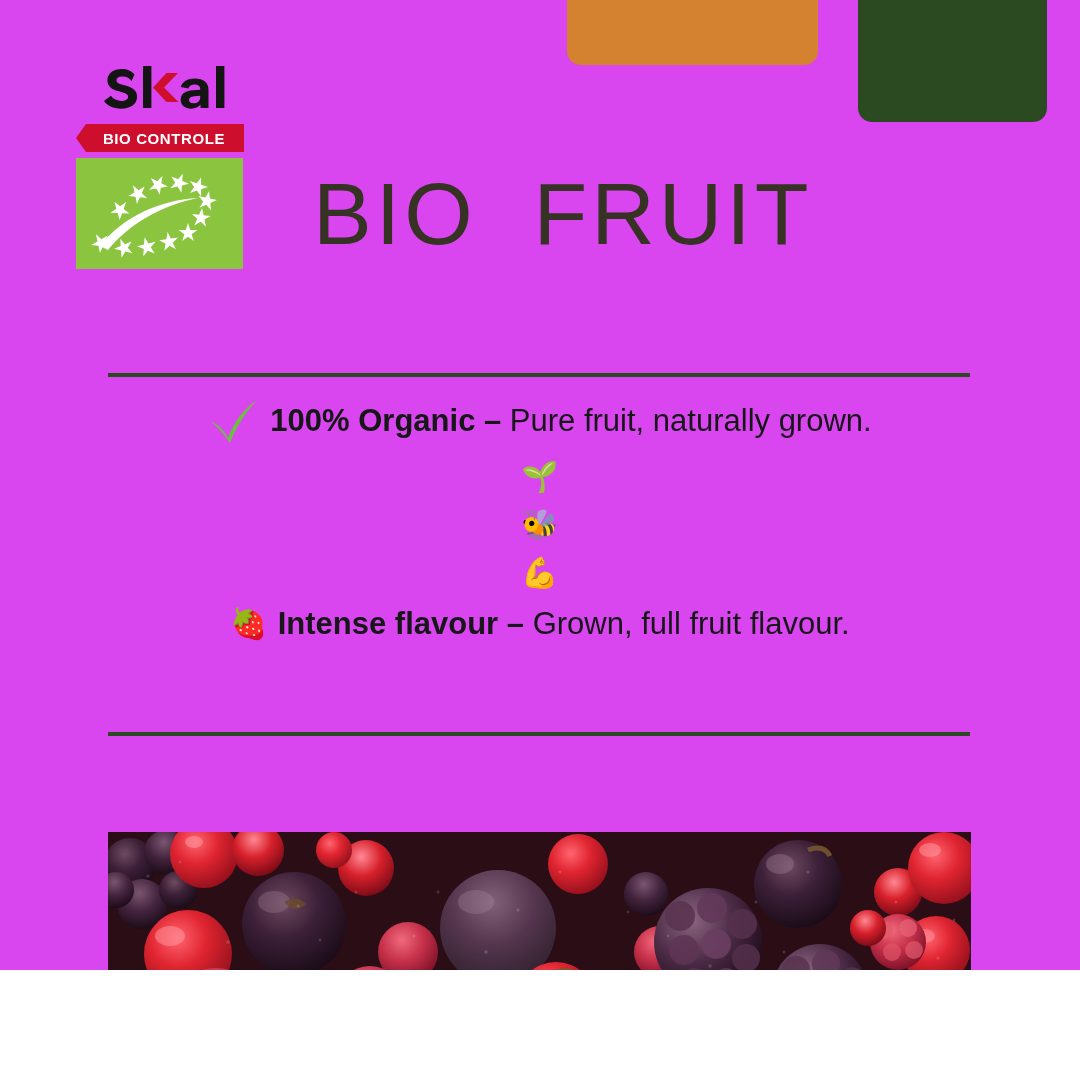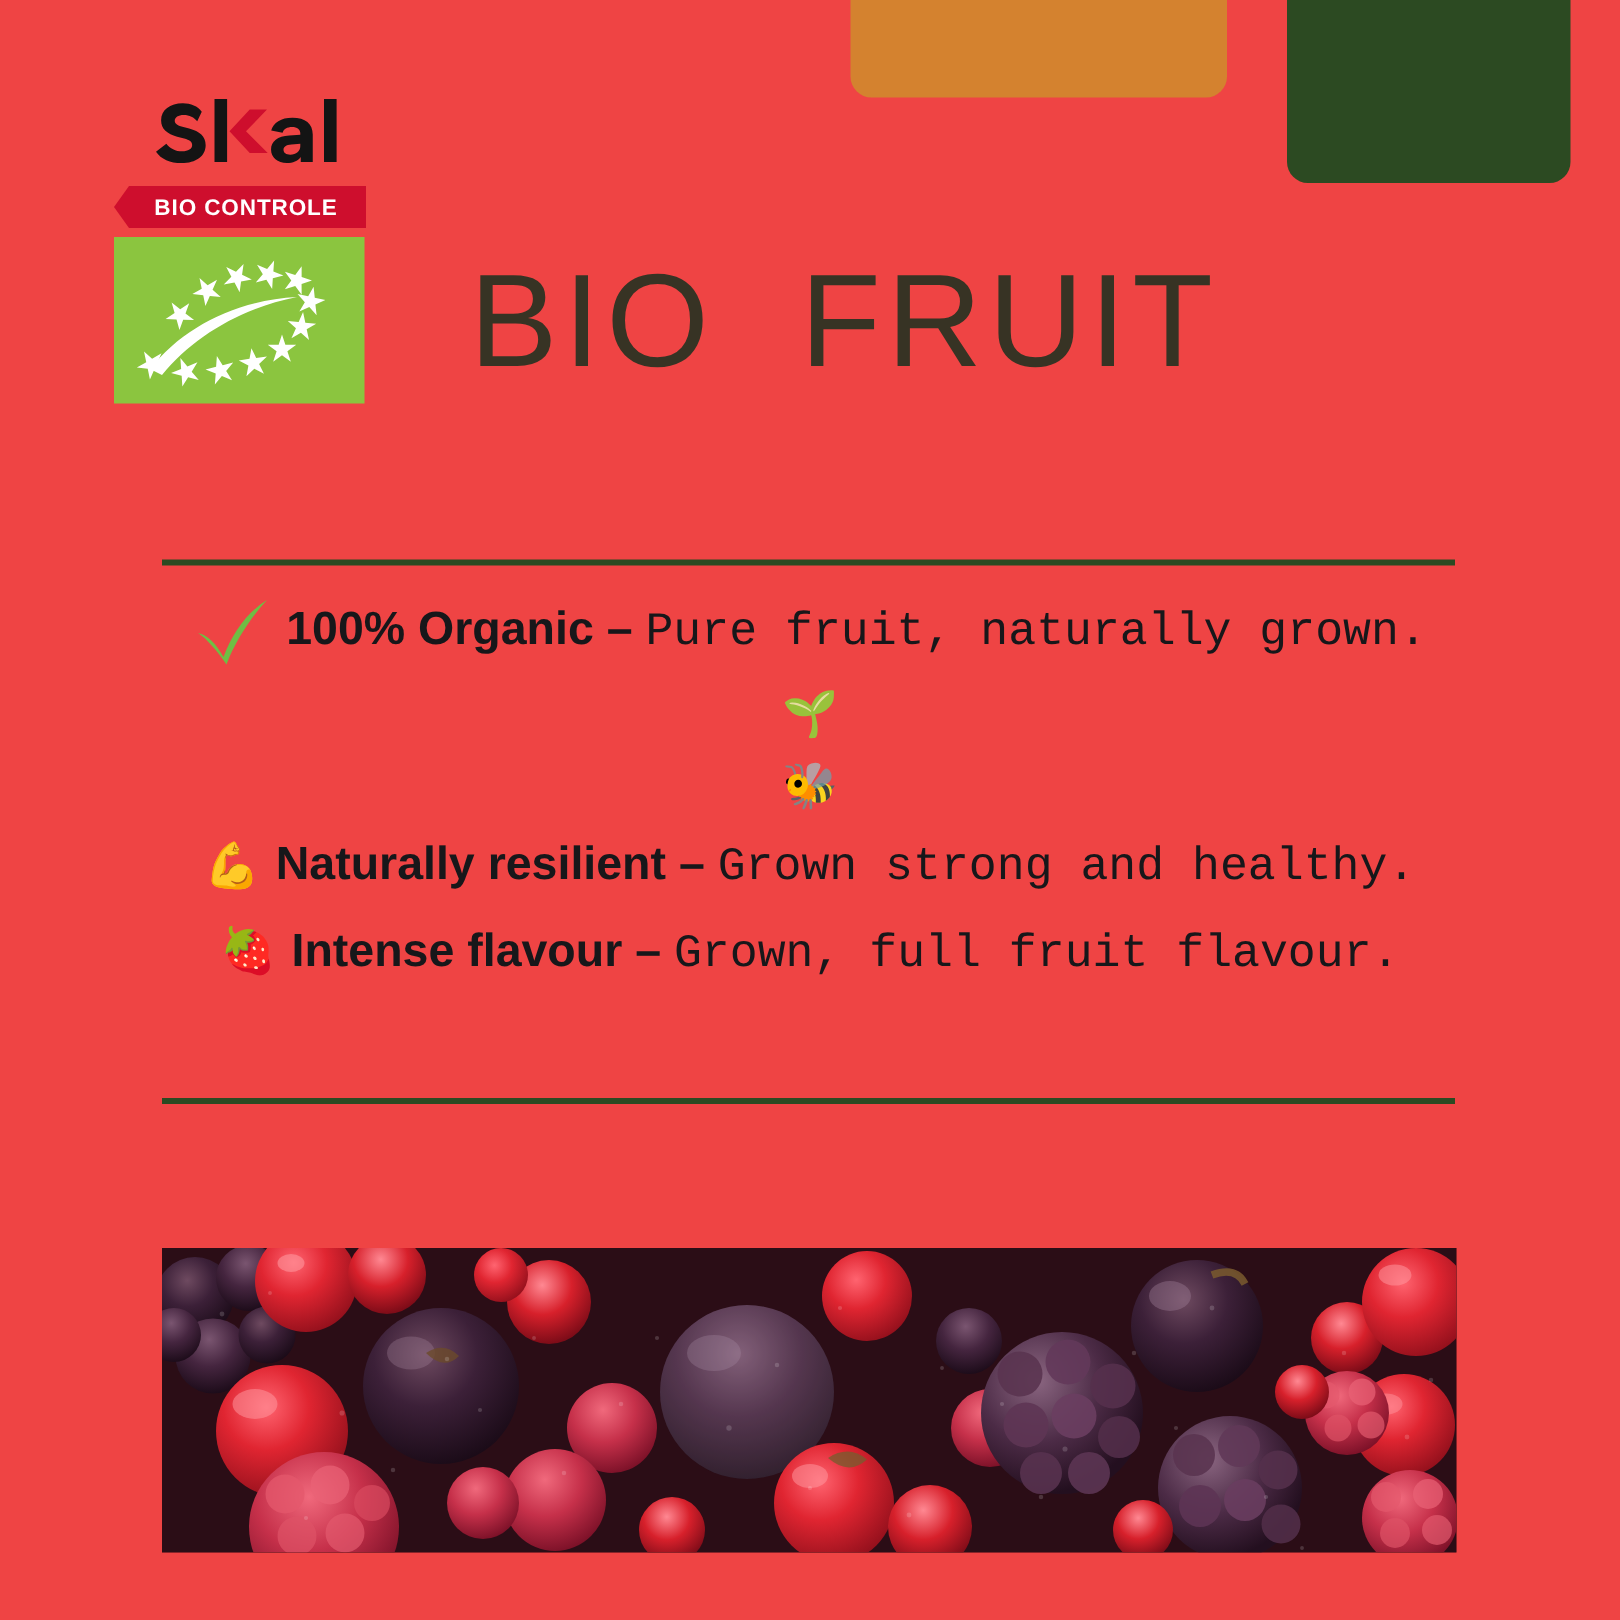--- a/index.html
+++ b/index.html
@@ -6,22 +6,22 @@
     margin: 0;
     padding: 0;
     background: #ffffff;
   }
   body {
     font-family: "Liberation Sans", sans-serif;
   }
   #poster {
     position: relative;
     width: 1080px;
-    height: 1080px;
-    background: #ef4444;
+    height: 970px;
+    background: #d946ef;
     overflow: hidden;
   }
 
   
   .deco-block {
     position: absolute;
     top: -40px;
   }
   #deco-orange {
     left: 567px;
@@ -156,21 +156,20 @@
   }
   .feature-title {
     font-weight: bold;
     text-align: right;
   }
   .feature-sep {
     font-weight: bold;
   }
   .feature-desc {
     font-weight: normal;
-    font-family: Liberation Mono, monospace;
   }
 
   
   #berry-photo {
     position: absolute;
     left: 108px;
     top: 832px;
     width: 863px;
     height: 203px;
     overflow: hidden;
@@ -252,21 +251,20 @@
     <div class="feature-row">
       <span class="feature-icon">🌱</span>
     </div>
 
     <div class="feature-row">
       <span class="feature-icon">🐝</span>
     </div>
 
     <div class="feature-row">
       <span class="feature-icon">💪</span>
-      <span class="feature-text"><span class="feature-title">Naturally resilient</span><span class="feature-sep"> – </span><span class="feature-desc">Grown strong and healthy.</span></span>
     </div>
 
     <div class="feature-row">
       <span class="feature-icon">🍓</span>
       <span class="feature-text"><span class="feature-title">Intense flavour</span><span class="feature-sep"> – </span><span class="feature-desc">Grown, full fruit flavour.</span></span>
     </div>
 
   </div>
 
   <div class="divider" id="divider-bottom"></div>

